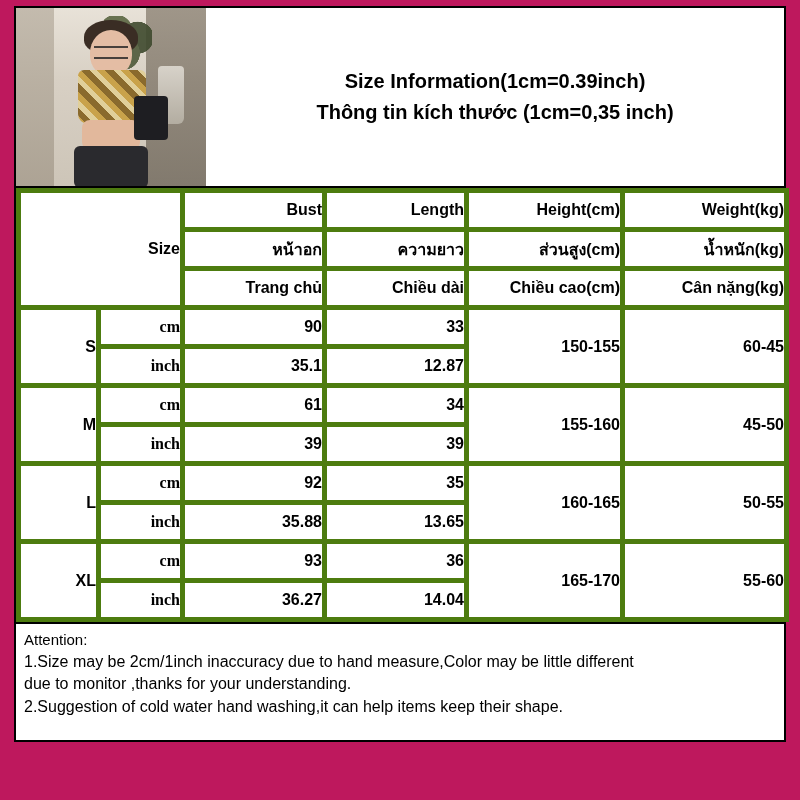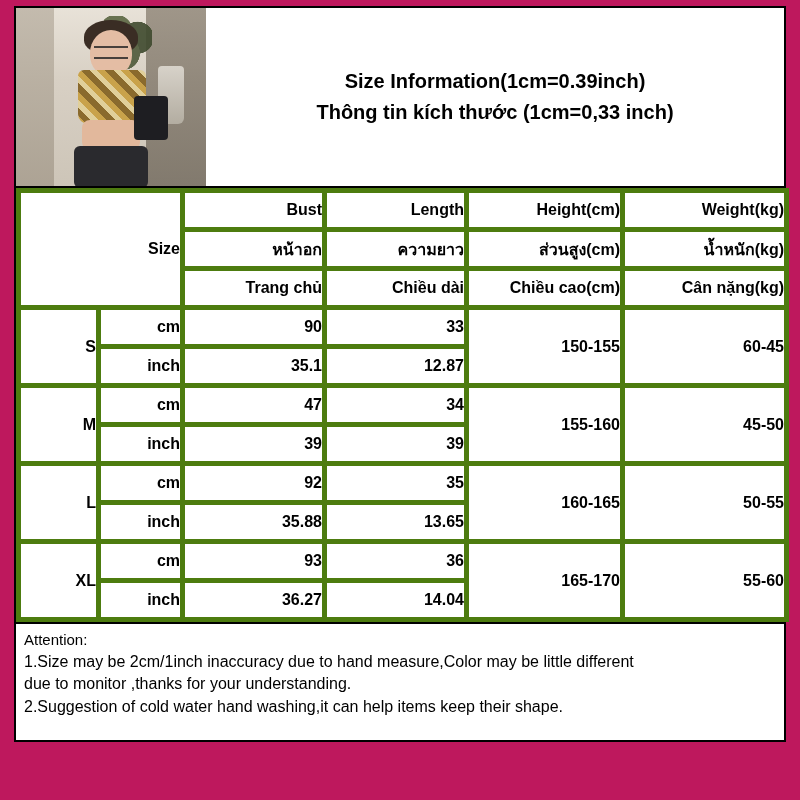--- a/index.html
+++ b/index.html
@@ -170,21 +170,21 @@
   td.size-label {
     font-size: 23px;
     font-weight: bold;
   }
   td.size-head {
     font-size: 26px;
     font-weight: bold;
   }
   td.hdr { font-size: 15.5px; font-weight: bold; }
   td.val { font-size: 16px; font-weight: bold; }
-  td.unit { font-size: 15px; font-weight: bold; }
+  td.unit { font-size: 15px; font-weight: bold; font-family: Liberation Serif, serif; }
   td.span-val { font-size: 16px; font-weight: bold; margin-left: 9px; }
 
   .thick-top td { border-top: 2px solid #000; }
 
   
   .attention {
     padding: 6px 24px 4px 8px;
     border-top: 2px solid #000;
     box-sizing: border-box;
   }
@@ -214,21 +214,21 @@
         <div class="figure-head"></div>
         <div class="glasses"></div>
         <div class="torso"></div>
         <div class="skin"></div>
         <div class="skirt"></div>
         <div class="bag"></div>
       </div>
 
       <div class="title-block">
         <div class="title-line">Size Information(1cm=0.39inch)</div>
-        <div class="title-line">Thông tin kích thước (1cm=0,33 inch)</div>
+        <div class="title-line">Thông tin kích thước (1cm=0,35 inch)</div>
       </div>
     </div>
 
     <table class="size-table">
       <colgroup>
         <col class="col-size">
         <col class="col-unit">
         <col class="col-bust">
         <col class="col-length">
         <col class="col-height">
@@ -266,21 +266,21 @@
         </tr>
         <tr>
           <td class="unit">inch</td>
           <td class="val">35.1</td>
           <td class="val">12.87</td>
         </tr>
 
         <tr class="thick-top">
           <td class="size-label" rowspan="2">M</td>
           <td class="unit">cm</td>
-          <td class="val">47</td>
+          <td class="val">61</td>
           <td class="val">34</td>
           <td class="span-val" rowspan="2">155-160</td>
           <td class="span-val" rowspan="2">45-50</td>
         </tr>
         <tr>
           <td class="unit">inch</td>
           <td class="val">39</td>
           <td class="val">39</td>
         </tr>
 

